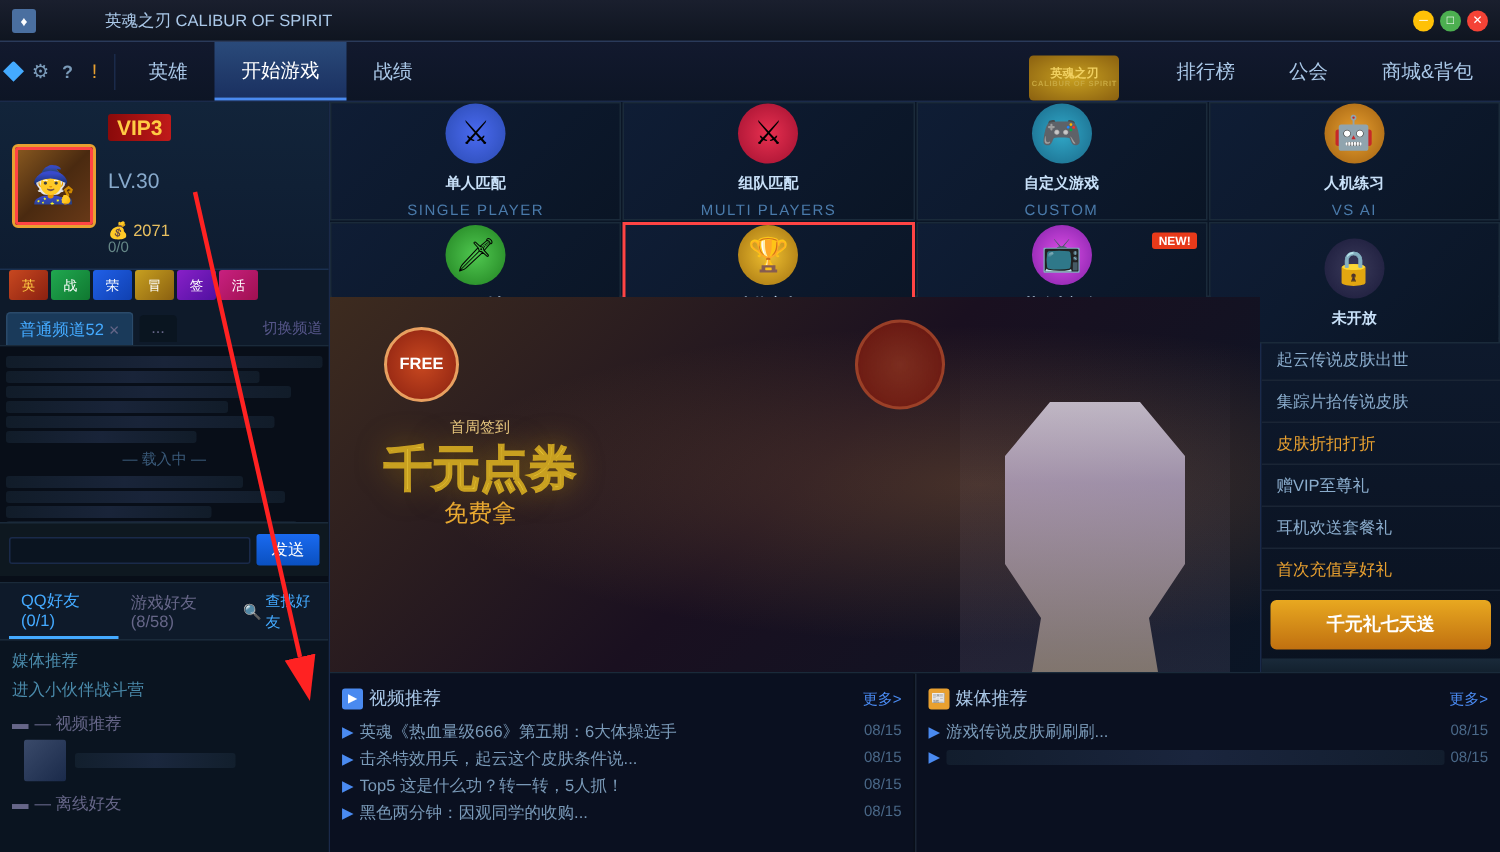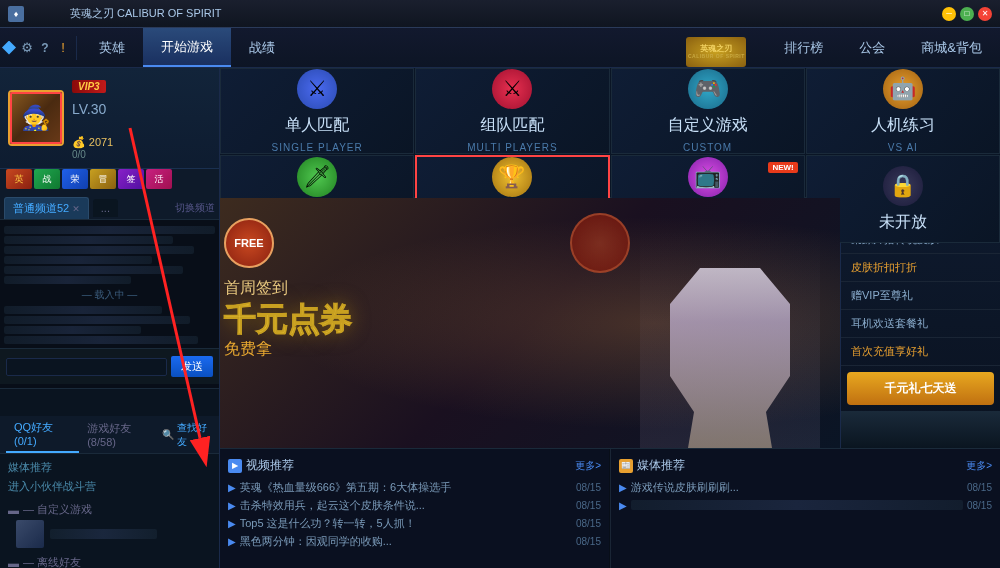--- a/index.html
+++ b/index.html
@@ -159,25 +159,24 @@
     }
     .profile-info {
       flex: 1;
     }
     .vip-badge {
       display: inline-flex;
       align-items: center;
       background: linear-gradient(90deg, #8a0a0a, #c01a1a);
       border-radius: 2px;
       padding: 1px 6px;
-      font-size: 10px;
+      font-size: 14px;
       color: #ffcc44;
       font-weight: bold;
-      margin-bottom: 8px;
-      font-style: italic;
+      margin-bottom: 18px;
     }
     .player-level {
       font-size: 14px;
       color: #88aacc;
     }
     .player-gold {
       font-size: 11px;
       color: #e8c060;
       margin-top: 19px;
     }
@@ -279,21 +278,20 @@
       background: #0a1420;
       border-top: 1px solid #1a2a3a;
       overflow: hidden;
     }
     .friends-tabs {
       display: flex;
       background: #0e1a2a;
       border-bottom: 1px solid #1a2a3a;
       align-items: center;
       padding: 0 6px;
-      margin-top: 27px;
     }
     .friend-tab {
       padding: 4px 8px;
       font-size: 11px;
       cursor: pointer;
       color: #668;
     }
     .friend-tab.active {
       color: #4af;
       border-bottom: 2px solid #4af;
@@ -392,23 +390,23 @@
       justify-content: center;
       font-size: 22px;
     }
     .game-mode-label-en {
       font-size: 10px;
       color: #4a7aaa;
       text-transform: uppercase;
       letter-spacing: 1px;
     }
     .game-mode-label-cn {
-      font-size: 16px;
+      font-size: 10px;
       color: #c8e0f8;
-      font-weight: normal;
+      font-weight: bold;
       text-align: center;
     }
     .new-badge {
       position: absolute;
       top: 6px;
       right: 6px;
       background: #e83a1a;
       color: #fff;
       font-size: 8px;
       padding: 1px 4px;
@@ -458,39 +456,40 @@
     .banner-bg {
       position: absolute;
       top: 0; left: 0; right: 0; bottom: 0;
       background: 
         radial-gradient(ellipse at 70% 50%, rgba(180, 120, 60, 0.3) 0%, transparent 60%),
         linear-gradient(135deg, #3d2b1f 0%, #1a1020 50%, #0a1525 100%);
     }
     .banner-content {
       position: absolute;
       top: 20px;
-      left: 4px;
+      left: 36px;
       z-index: 2;
+      text-align: center;
     }
     .free-badge {
       width: 50px;
       height: 50px;
       background: radial-gradient(circle, #c84820, #8a2010);
       border-radius: 50%;
       display: flex;
       align-items: center;
       justify-content: center;
       color: #fff;
       font-size: 11px;
       font-weight: bold;
       margin-bottom: 10px;
       border: 2px solid #e8a060;
     }
     .banner-text-main {
-      font-size: 16px;
+      font-size: 10px;
       color: #e8c880;
       margin-bottom: 4px;
     }
     .banner-text-large {
       font-size: 32px;
       font-weight: bold;
       color: #f0d040;
       text-shadow: 0 0 20px rgba(240, 180, 0, 0.5);
       line-height: 1;
       -webkit-text-stroke: 1px #c8a020;
@@ -840,21 +839,21 @@
           <span>查找好友</span>
         </div>
       </div>
       <div class="friends-actions">
         <a class="friends-action-link">媒体推荐</a>
         <a class="friends-action-link">进入小伙伴战斗营</a>
       </div>
       <div class="friends-group">
         <div class="friends-group-header">
           <span>▬</span>
-          <span>— 自定义游戏</span>
+          <span>— 视频推荐</span>
         </div>
         <div class="friends-online-item">
           <div class="friend-avatar-small">
             <div class="friend-avatar-inner"></div>
           </div>
           <div class="friend-info-small">
             <div class="friend-name-small">
               <div class="blurred-bar" style="width:70%;height:10px;"></div>
             </div>
           </div>
@@ -947,20 +946,23 @@
         <div class="banner-character">
           <div style="width:120px;height:180px;background:linear-gradient(180deg,#f0e8f8 0%,#c0b0d0 30%,#a09080 100%);clip-path:polygon(25% 0%,75% 0%,100% 20%,100% 60%,80% 80%,85% 100%,15% 100%,20% 80%,0% 60%,0% 20%);opacity:0.75;"></div>
         </div>
       </div>
 
       <div class="right-panel">
         <div class="right-panel-item">
           <div class="right-item-text">花天之草里砍出击</div>
         </div>
         <div class="right-panel-item">
+          <div class="right-item-text">起云传说皮肤出世</div>
+        </div>
+        <div class="right-panel-item">
           <div class="right-item-text">集踪片拾传说皮肤</div>
         </div>
         <div class="right-panel-item">
           <div class="right-item-highlight">皮肤折扣打折</div>
         </div>
         <div class="right-panel-item">
           <div class="right-item-text">赠VIP至尊礼</div>
         </div>
         <div class="right-panel-item">
           <div class="right-item-text">耳机欢送套餐礼</div>

